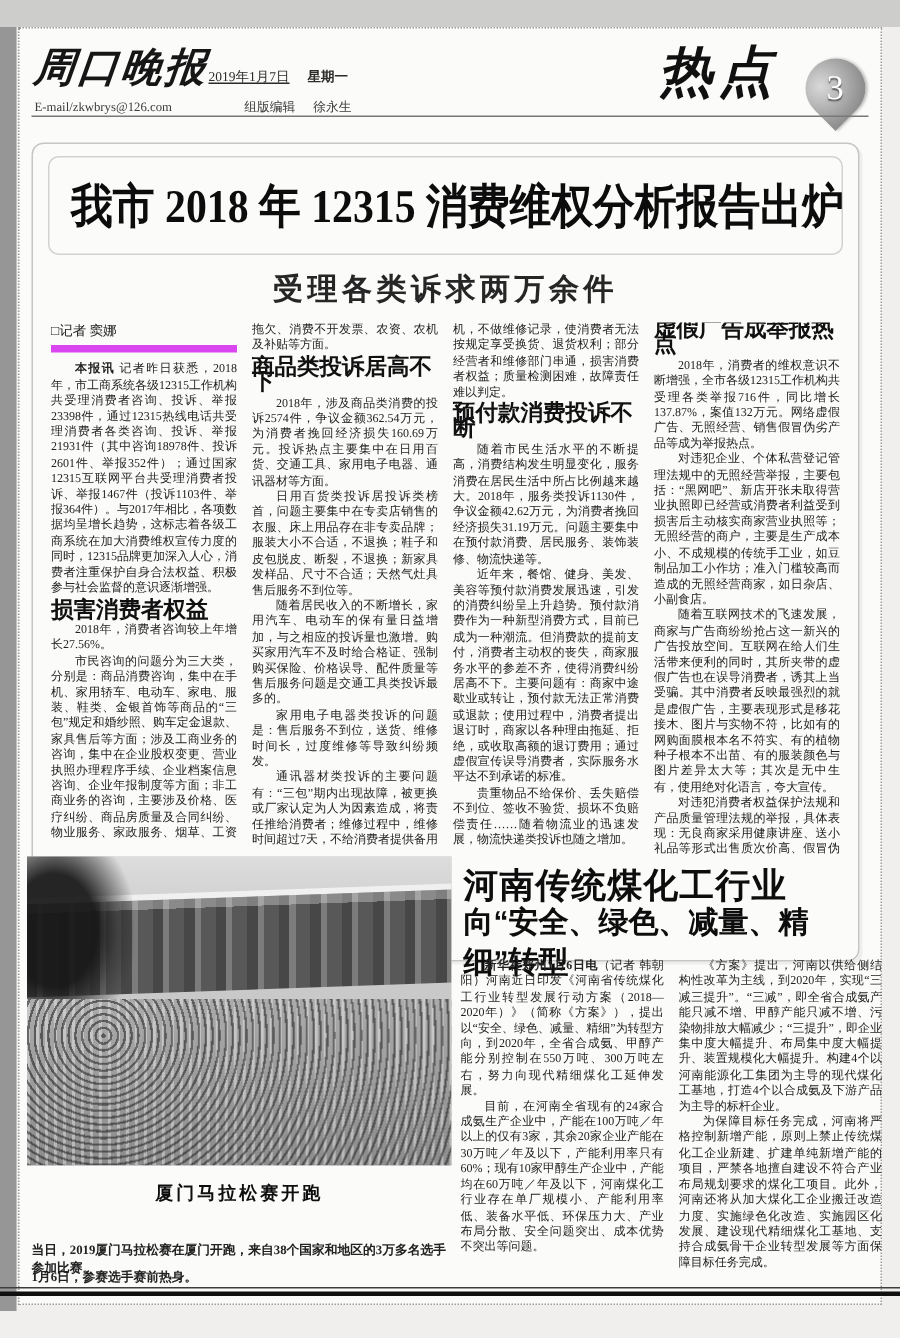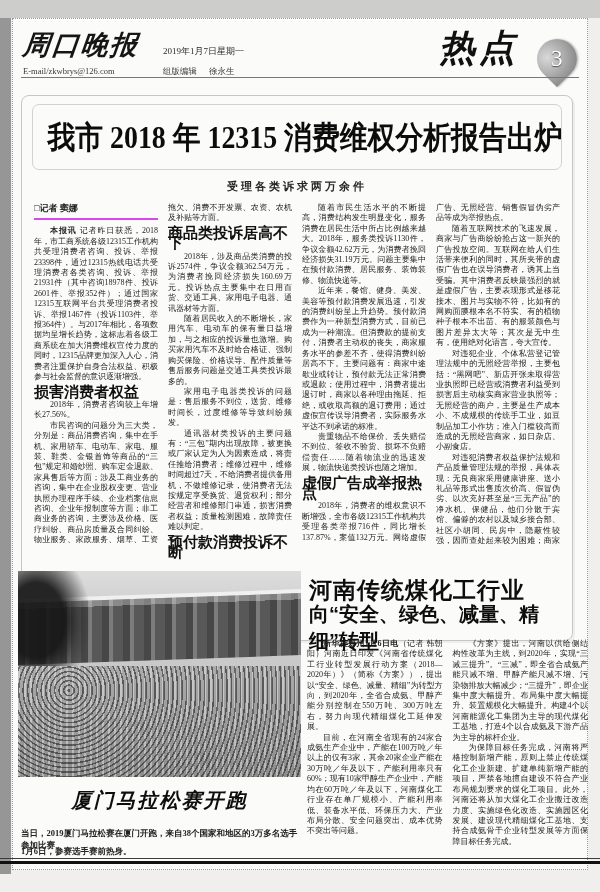--- a/index.html
+++ b/index.html
@@ -17,22 +17,22 @@
     position:absolute; left:12px; top:18px; width:576px; height:852px;
     background:#fbfbf9; border:1px dotted #9a9a9a;
   }
 
   
   .masthead { position:absolute; left:10px; top:8px; right:10px; height:52px; }
   .logo {
     display:inline-block; font-size:27px; font-weight:bold; font-style:italic;
     letter-spacing:2px; transform:skewX(-6deg); color:#161616;
   }
-  .m-date { font-size:9px; color:#2b2b2b; margin-left:24px; }
-  .m-week { font-size:9px; color:#2b2b2b; font-weight:normal; }
+  .m-date { font-size:9px; color:#2b2b2b; margin-left:0;text-decoration:underline; }
+  .m-week { font-size:9px; color:#2b2b2b; margin-left:12px; font-weight:bold; }
   .m-sub  { font-size:8.5px; color:#3a3a3a; margin-top:3px; }
   .m-sub .ed-label { margin-left:46px; }
   .m-sub .ed-name  { margin-left:10px; }
   .masthead-right { position:absolute; right:0; top:2px; display:flex; align-items:flex-start; }
   .section-name {
     font-size:36px; font-weight:bold; font-style:italic; letter-spacing:4px;
     color:#101010; margin-right:18px; line-height:1.1;
   }
   .page-pin {
     width:40px; height:40px; margin-top:10px;
@@ -58,36 +58,36 @@
   .headline-box {
     margin:8px 10px 0 10px; border:1px solid #d2d2d0; border-radius:7px;
     padding:13px 4px 11px 4px; text-align:center;
   }
   .headline-box h1 {
     font-size:29px; font-weight:900; white-space:nowrap;
     transform:scaleX(.96) scaleY(1.08); transform-origin:center;
     letter-spacing:0; color:#0c0c0c;
   }
   .subtitle {
-    margin-top:9px; text-align:center; font-size:11px; font-weight:600;
+    margin-top:9px; text-align:center; font-size:20px; font-weight:600;
     letter-spacing:3px; color:#262626;
   }
   .cols4 {
     margin:9px 12px 0 12px; height:360px; overflow:hidden;
     column-count:4; column-gap:10px;
     font-size:8px; line-height:10.4px; text-align:justify; color:#222;
   }
   .cols4 p, .cols2 p { text-indent:2em; }
   p.flow-h {
     text-indent:0; text-align:left; font-weight:bold; font-size:15px;
     margin:4px 0 3px 0; color:#111;
   }
   p.flow-byline {
-    text-indent:0; font-weight:bold; font-size:9px;
-    padding-bottom:5px; margin-bottom:6px; border-bottom:2px solid #d946ef;
+    text-indent:0; font-weight:normal; font-size:9px;
+    padding-bottom:5px; margin-bottom:6px; border-bottom:5px solid #d946ef;
   }
   .cols4 b, .cols2 b { font-weight:bold; }
 
   
   .photo {
     position:absolute; left:5px; top:552px; width:283px; height:206px;
     background:#c9c9c7; overflow:hidden; filter:grayscale(100%);
   }
   .ph-sky   { position:absolute; left:0; right:0; top:0; height:32%;
               background:linear-gradient(#dddddb,#c3c3c1); }
@@ -99,21 +99,21 @@
   .ph-tree  { position:absolute; left:-7%; top:-4%; width:32%; height:62%;
               background:radial-gradient(ellipse at 42% 45%, rgba(22,22,22,.92) 0 38%, rgba(40,40,40,.5) 56%, transparent 74%); }
   .ph-crowd { position:absolute; left:0; right:0; bottom:0; height:54%;
               background:
                 repeating-radial-gradient(circle at 18% 22%, rgba(25,25,25,.55) 0 1.5px, transparent 1.5px 4.5px),
                 repeating-linear-gradient(90deg, rgba(248,248,248,.4) 0 2px, transparent 2px 6px),
                 linear-gradient(#ababab,#8c8c8c); }
   .cap-title {
     position:absolute; left:5px; top:768px; width:283px; text-align:center;
     font-family:"Liberation Sans","DejaVu Sans",sans-serif;
-    font-size:20px; font-weight:900; color:#0e0e0e; letter-spacing:2px;font-style:italic;
+    font-size:12px; font-weight:900; color:#0e0e0e; letter-spacing:2px;
   }
   .cap-line1 { position:absolute; left:8px; top:826px; width:278px; font-size:8.5px; line-height:12px; font-weight:bold; color:#222; }
   .cap-line2 { position:absolute; left:8px; top:808px; width:278px; font-size:8.5px; line-height:12px; font-weight:bold; color:#222; }
   .cap-credit{ position:absolute; left:8px; top:834px; width:276px; text-align:right; font-size:8.5px; font-weight:bold; color:#222;margin-top:44px; }
 
   
   .a2-h1 {
     position:absolute; left:296px; top:556px; width:278px;
     font-family:"Liberation Sans","DejaVu Sans",sans-serif;
     font-size:23px; font-weight:900; color:#0d0d0d; letter-spacing:1px;
@@ -167,31 +167,32 @@
     </div>
     <h2 class="subtitle">受理各类诉求两万余件</h2>
     <div class="cols4">
         <p class="flow-byline">□记者 窦娜</p>
         <p class="flow-p"><b>本报讯 </b>记者昨日获悉，2018年，市工商系统各级12315工作机构共受理消费者咨询、投诉、举报23398件，通过12315热线电话共受理消费者各类咨询、投诉、举报21931件（其中咨询18978件、投诉2601件、举报352件）；通过国家12315互联网平台共受理消费者投诉、举报1467件（投诉1103件、举报364件）。与2017年相比，各项数据均呈增长趋势，这标志着各级工商系统在加大消费维权宣传力度的同时，12315品牌更加深入人心，消费者注重保护自身合法权益、积极参与社会监督的意识逐渐增强。</p>
         <p class="flow-h">损害消费者权益</p>
         <p class="flow-p">2018年，消费者咨询较上年增长27.56%。</p>
         <p class="flow-p">市民咨询的问题分为三大类，分别是：商品消费咨询，集中在手机、家用轿车、电动车、家电、服装、鞋类、金银首饰等商品的“三包”规定和婚纱照、购车定金退款、家具售后等方面；涉及工商业务的咨询，集中在企业股权变更、营业执照办理程序手续、企业档案信息咨询、企业年报制度等方面；非工商业务的咨询，主要涉及价格、医疗纠纷、商品房质量及合同纠纷、物业服务、家政服务、烟草、工资拖欠、消费不开发票、农资、农机及补贴等方面。</p>
         <p class="flow-h">商品类投诉居高不下</p>
         <p class="flow-p">2018年，涉及商品类消费的投诉2574件，争议金额362.54万元，为消费者挽回经济损失160.69万元。投诉热点主要集中在日用百货、交通工具、家用电子电器、通讯器材等方面。</p>
+        <p class="flow-p">日用百货类投诉居投诉类榜首，问题主要集中在专卖店销售的衣服、床上用品存在非专卖品牌；服装大小不合适，不退换；鞋子和皮包脱皮、断裂，不退换；新家具发样品、尺寸不合适；天然气灶具售后服务不到位等。</p>
         <p class="flow-p">随着居民收入的不断增长，家用汽车、电动车的保有量日益增加，与之相应的投诉量也激增。购买家用汽车不及时给合格证、强制购买保险、价格误导、配件质量等售后服务问题是交通工具类投诉最多的。</p>
         <p class="flow-p">家用电子电器类投诉的问题是：售后服务不到位，送货、维修时间长，过度维修等导致纠纷频发。</p>
         <p class="flow-p">通讯器材类投诉的主要问题有：“三包”期内出现故障，被更换或厂家认定为人为因素造成，将责任推给消费者；维修过程中，维修时间超过7天，不给消费者提供备用机，不做维修记录，使消费者无法按规定享受换货、退货权利；部分经营者和维修部门串通，损害消费者权益；质量检测困难，故障责任难以判定。</p>
         <p class="flow-h">预付款消费投诉不断</p>
         <p class="flow-p">随着市民生活水平的不断提高，消费结构发生明显变化，服务消费在居民生活中所占比例越来越大。2018年，服务类投诉1130件，争议金额42.62万元，为消费者挽回经济损失31.19万元。问题主要集中在预付款消费、居民服务、装饰装修、物流快递等。</p>
         <p class="flow-p">近年来，餐馆、健身、美发、美容等预付款消费发展迅速，引发的消费纠纷呈上升趋势。预付款消费作为一种新型消费方式，目前已成为一种潮流。但消费款的提前支付，消费者主动权的丧失，商家服务水平的参差不齐，使得消费纠纷居高不下。主要问题有：商家中途歇业或转让，预付款无法正常消费或退款；使用过程中，消费者提出退订时，商家以各种理由拖延、拒绝，或收取高额的退订费用；通过虚假宣传误导消费者，实际服务水平达不到承诺的标准。</p>
         <p class="flow-p">贵重物品不给保价、丢失赔偿不到位、签收不验货、损坏不负赔偿责任……随着物流业的迅速发展，物流快递类投诉也随之增加。</p>
         <p class="flow-h">虚假广告成举报热点</p>
         <p class="flow-p">2018年，消费者的维权意识不断增强，全市各级12315工作机构共受理各类举报716件，同比增长137.87%，案值132万元。网络虚假广告、无照经营、销售假冒伪劣产品等成为举报热点。</p>
+        <p class="flow-p">对违犯企业、个体私营登记管理法规中的无照经营举报，主要包括：“黑网吧”、新店开张未取得营业执照即已经营或消费者利益受到损害后主动核实商家营业执照等；无照经营的商户，主要是生产成本小、不成规模的传统手工业，如豆制品加工小作坊；准入门槛较高而造成的无照经营商家，如日杂店、小副食店。</p>
         <p class="flow-p">随着互联网技术的飞速发展，商家与广告商纷纷抢占这一新兴的广告投放空间。互联网在给人们生活带来便利的同时，其所夹带的虚假广告也在误导消费者，诱其上当受骗。其中消费者反映最强烈的就是虚假广告，主要表现形式是移花接木、图片与实物不符，比如有的网购面膜根本名不符实、有的植物种子根本不出苗、有的服装颜色与图片差异太大等；其次是无中生有，使用绝对化语言，夸大宣传。</p>
-        <p class="flow-p">对违犯企业、个体私营登记管理法规中的无照经营举报，主要包括：“黑网吧”、新店开张未取得营业执照即已经营或消费者利益受到损害后主动核实商家营业执照等；无照经营的商户，主要是生产成本小、不成规模的传统手工业，如豆制品加工小作坊；准入门槛较高而造成的无照经营商家，如日杂店、小副食店。</p>
         <p class="flow-p">对违犯消费者权益保护法规和产品质量管理法规的举报，具体表现：无良商家采用健康讲座、送小礼品等形式出售质次价高、假冒伪劣、以次充好甚至是“三无产品”的净水机、保健品，他们分散于宾馆、偏僻的农村以及城乡接合部、社区小胡同、民房中，隐蔽性较强，因而查处起来较为困难；商家销售过保质期而未下架商品的质量问题。</p>
       </div>
   </section>
 
   <section>
     <div class="photo">
       <div class="ph-sky"></div>
       <div class="ph-roof"></div>
       <div class="ph-bld"></div>
       <div class="ph-tree"></div>

